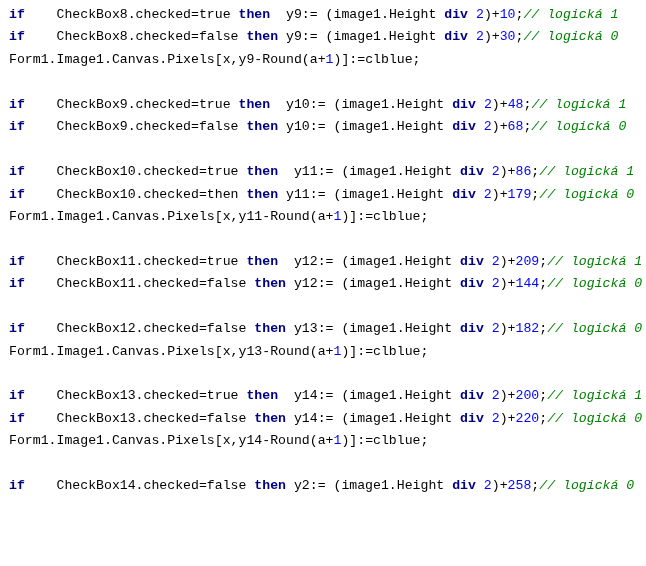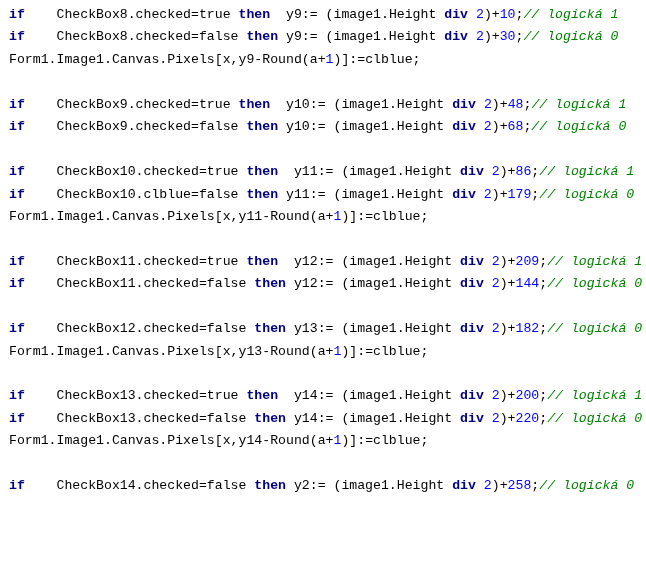--- a/index.html
+++ b/index.html
@@ -45,21 +45,21 @@
 
 <div id="editor">
     <div class="line"><span><span class="kw">if</span><span class="txt">    CheckBox8.checked=true </span><span class="kw">then</span><span class="txt">  y9:= (image1.Height </span><span class="kw">div</span><span class="txt"> </span><span class="num">2</span><span class="txt">)+</span><span class="num">10</span><span class="txt">;</span><span class="cmt">// logická 1</span></span></div>
     <div class="line"><span><span class="kw">if</span><span class="txt">    CheckBox8.checked=false </span><span class="kw">then</span><span class="txt"> y9:= (image1.Height </span><span class="kw">div</span><span class="txt"> </span><span class="num">2</span><span class="txt">)+</span><span class="num">30</span><span class="txt">;</span><span class="cmt">// logická 0</span></span></div>
     <div class="line"><span class="txt">Form1.Image1.Canvas.Pixels[x,y9-Round(a+<span class="num">1</span>)]:=clblue;</span></div>
     <div class="line blank"><span> </span></div>
     <div class="line"><span><span class="kw">if</span><span class="txt">    CheckBox9.checked=true </span><span class="kw">then</span><span class="txt">  y10:= (image1.Height </span><span class="kw">div</span><span class="txt"> </span><span class="num">2</span><span class="txt">)+</span><span class="num">48</span><span class="txt">;</span><span class="cmt">// logická 1</span></span></div>
     <div class="line"><span><span class="kw">if</span><span class="txt">    CheckBox9.checked=false </span><span class="kw">then</span><span class="txt"> y10:= (image1.Height </span><span class="kw">div</span><span class="txt"> </span><span class="num">2</span><span class="txt">)+</span><span class="num">68</span><span class="txt">;</span><span class="cmt">// logická 0</span></span></div>
     <div class="line blank"><span> </span></div>
     <div class="line"><span><span class="kw">if</span><span class="txt">    CheckBox10.checked=true </span><span class="kw">then</span><span class="txt">  y11:= (image1.Height </span><span class="kw">div</span><span class="txt"> </span><span class="num">2</span><span class="txt">)+</span><span class="num">86</span><span class="txt">;</span><span class="cmt">// logická 1</span></span></div>
-    <div class="line"><span><span class="kw">if</span><span class="txt">    CheckBox10.clblue=false </span><span class="kw">then</span><span class="txt"> y11:= (image1.Height </span><span class="kw">div</span><span class="txt"> </span><span class="num">2</span><span class="txt">)+</span><span class="num">179</span><span class="txt">;</span><span class="cmt">// logická 0</span></span></div>
+    <div class="line"><span><span class="kw">if</span><span class="txt">    CheckBox10.checked=then </span><span class="kw">then</span><span class="txt"> y11:= (image1.Height </span><span class="kw">div</span><span class="txt"> </span><span class="num">2</span><span class="txt">)+</span><span class="num">179</span><span class="txt">;</span><span class="cmt">// logická 0</span></span></div>
     <div class="line"><span class="txt">Form1.Image1.Canvas.Pixels[x,y11-Round(a+<span class="num">1</span>)]:=clblue;</span></div>
     <div class="line blank"><span> </span></div>
     <div class="line"><span><span class="kw">if</span><span class="txt">    CheckBox11.checked=true </span><span class="kw">then</span><span class="txt">  y12:= (image1.Height </span><span class="kw">div</span><span class="txt"> </span><span class="num">2</span><span class="txt">)+</span><span class="num">209</span><span class="txt">;</span><span class="cmt">// logická 1</span></span></div>
     <div class="line"><span><span class="kw">if</span><span class="txt">    CheckBox11.checked=false </span><span class="kw">then</span><span class="txt"> y12:= (image1.Height </span><span class="kw">div</span><span class="txt"> </span><span class="num">2</span><span class="txt">)+</span><span class="num">144</span><span class="txt">;</span><span class="cmt">// logická 0</span></span></div>
     <div class="line blank"><span> </span></div>
     <div class="line"><span><span class="kw">if</span><span class="txt">    CheckBox12.checked=false </span><span class="kw">then</span><span class="txt"> y13:= (image1.Height </span><span class="kw">div</span><span class="txt"> </span><span class="num">2</span><span class="txt">)+</span><span class="num">182</span><span class="txt">;</span><span class="cmt">// logická 0</span></span></div>
     <div class="line"><span class="txt">Form1.Image1.Canvas.Pixels[x,y13-Round(a+<span class="num">1</span>)]:=clblue;</span></div>
     <div class="line blank"><span> </span></div>
     <div class="line"><span><span class="kw">if</span><span class="txt">    CheckBox13.checked=true </span><span class="kw">then</span><span class="txt">  y14:= (image1.Height </span><span class="kw">div</span><span class="txt"> </span><span class="num">2</span><span class="txt">)+</span><span class="num">200</span><span class="txt">;</span><span class="cmt">// logická 1</span></span></div>
     <div class="line"><span><span class="kw">if</span><span class="txt">    CheckBox13.checked=false </span><span class="kw">then</span><span class="txt"> y14:= (image1.Height </span><span class="kw">div</span><span class="txt"> </span><span class="num">2</span><span class="txt">)+</span><span class="num">220</span><span class="txt">;</span><span class="cmt">// logická 0</span></span></div>

